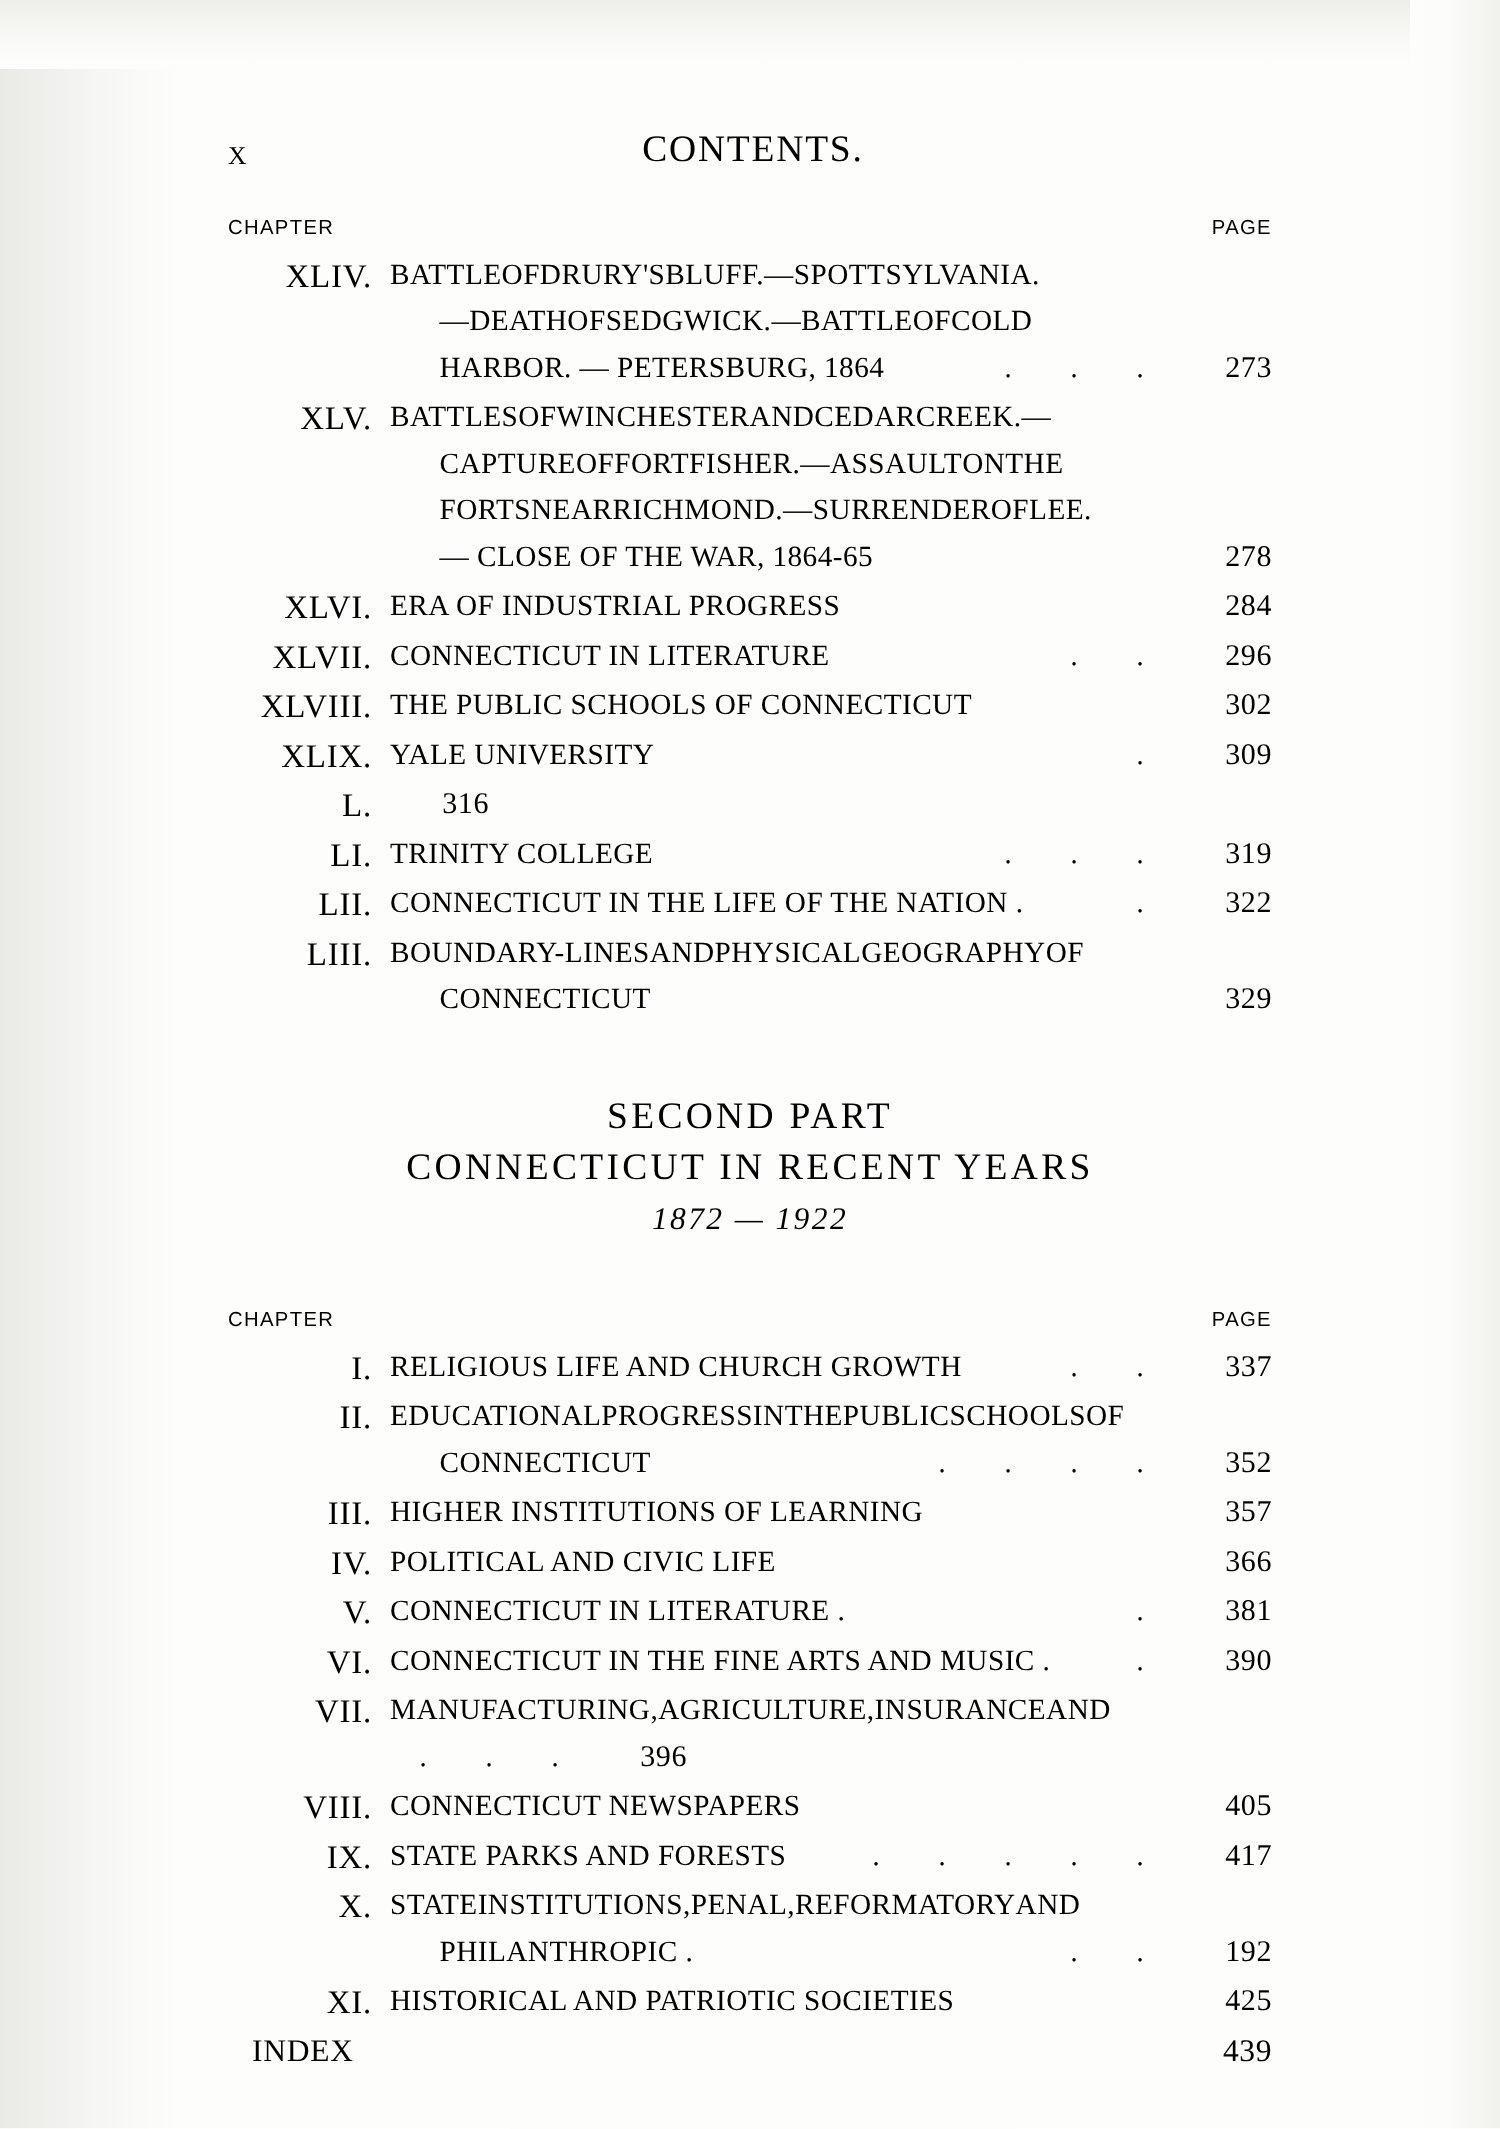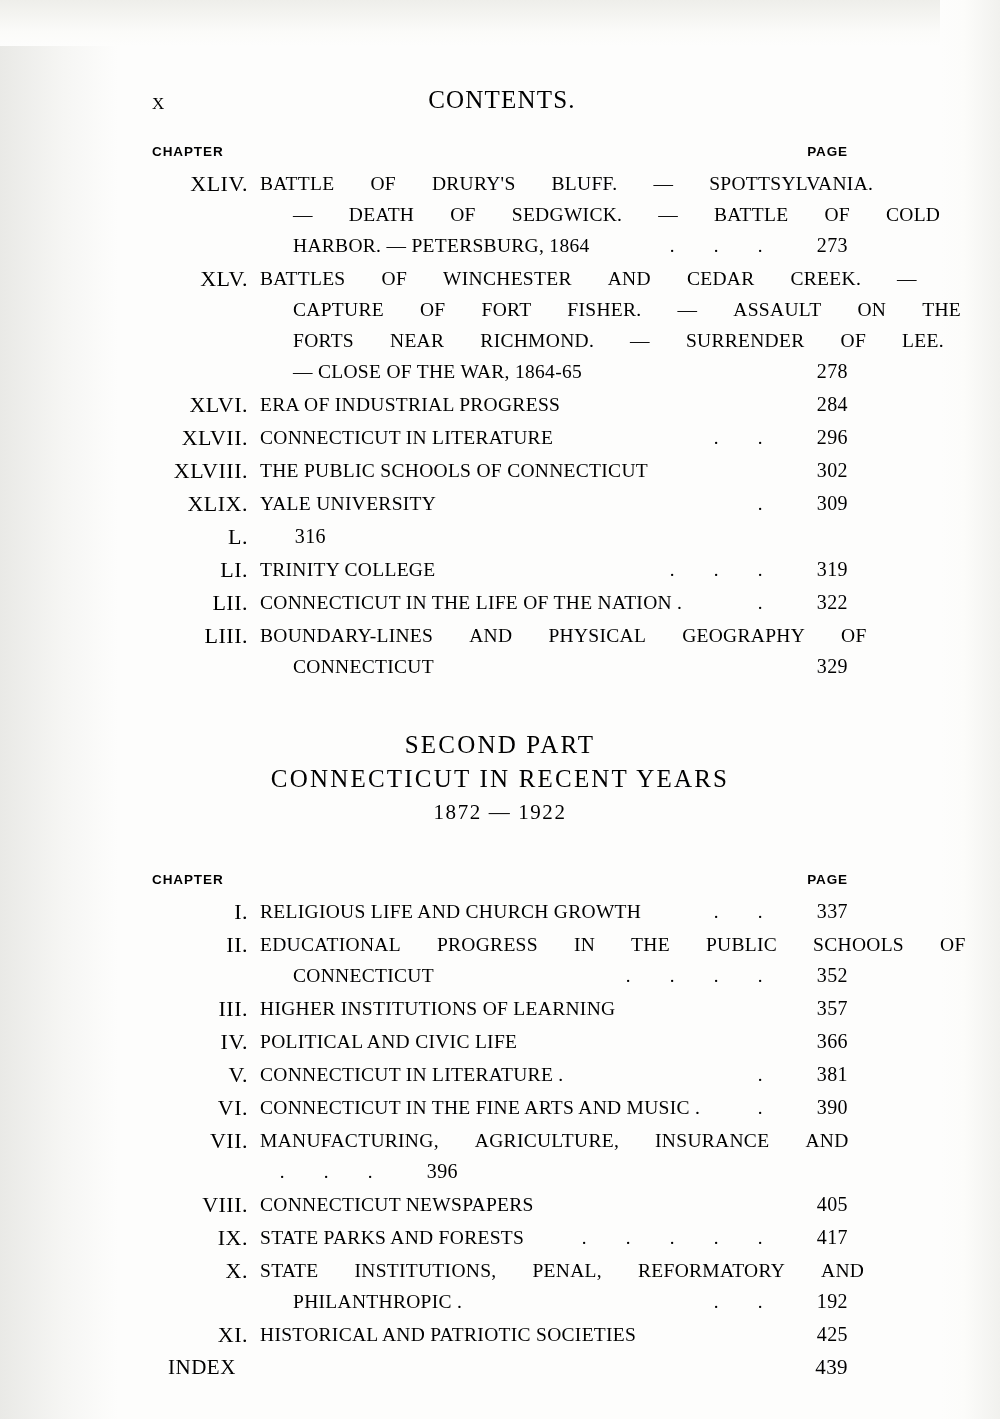--- a/index.html
+++ b/index.html
@@ -73,21 +73,21 @@
     font-size: 25px;
     letter-spacing: 1.2px;
     text-indent: 4px;
   }
 
   
   .colheads {
     display: flex;
     justify-content: space-between;
     font-size: 13.5px;
-    font-weight: bold;
+    font-weight: normal;
     font-family: "Liberation Sans", sans-serif;
     letter-spacing: .9px;
     margin-bottom: 9px;
   }
 
   
   .toc { width: 100%; }
   .entry {
     display: flex;
     align-items: flex-start;
@@ -115,22 +115,21 @@
     flex: 1 1 auto;
     min-width: 0;
     font-size: 19.5px;
     font-variant: small-caps;
     letter-spacing: .3px;
     white-space: nowrap;
   }
   
   .ttl.just {
     display: flex;
-    justify-content: space-between;
-    gap: 36px;
+    justify-content: flex-start;
   }
   .ttl.just > span { white-space: nowrap; }
 
   .pg {
     flex: 0 0 66px;
     text-align: right;
     font-size: 20px;
     letter-spacing: .4px;
   }
   .pg.empty { visibility: hidden; }
@@ -163,20 +162,21 @@
   .parthead .l2 {
     font-size: 25px;
     letter-spacing: 2.2px;
     line-height: 34px;
     font-family: Liberation Serif, serif;
   }
   .parthead .l3 {
     font-size: 21px;
     letter-spacing: 1.6px;
     line-height: 32px;
+    font-style: italic;
   }
 
   .index-row {
     display: flex;
     align-items: baseline;
     margin-top: 2px;
   }
   .index-label {
     flex: 1 1 auto;
     font-size: 21px;

